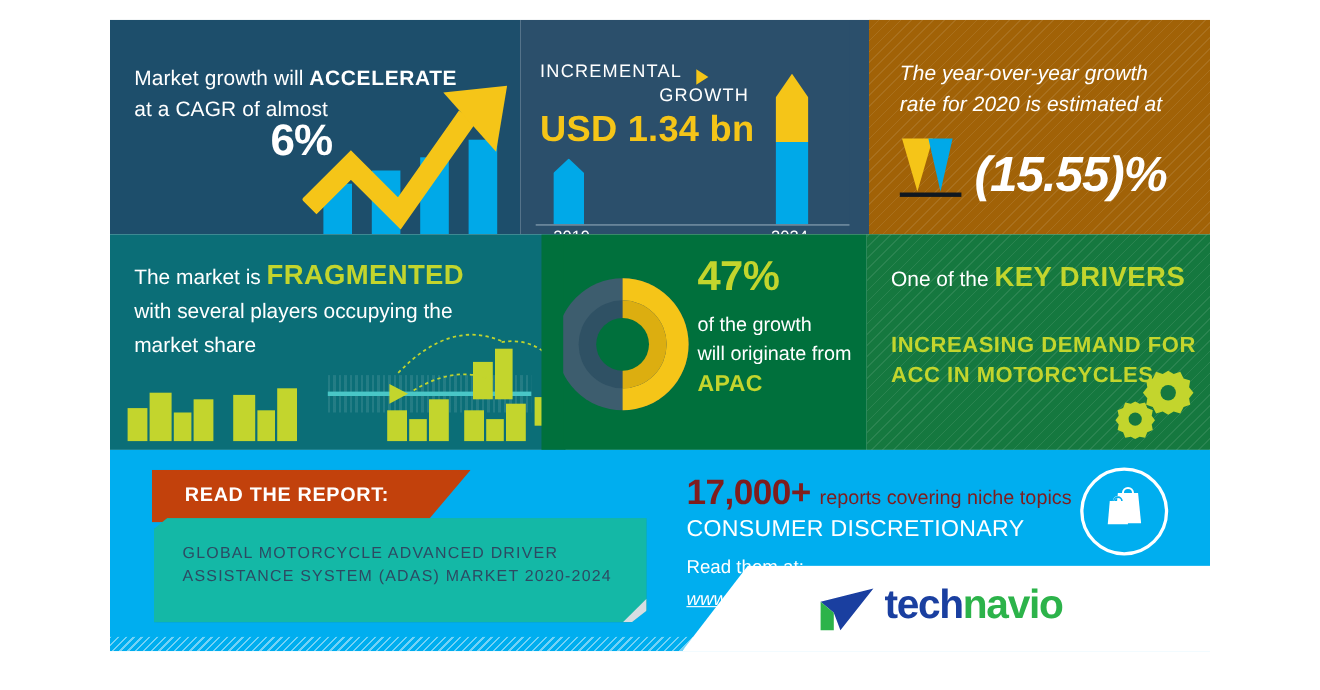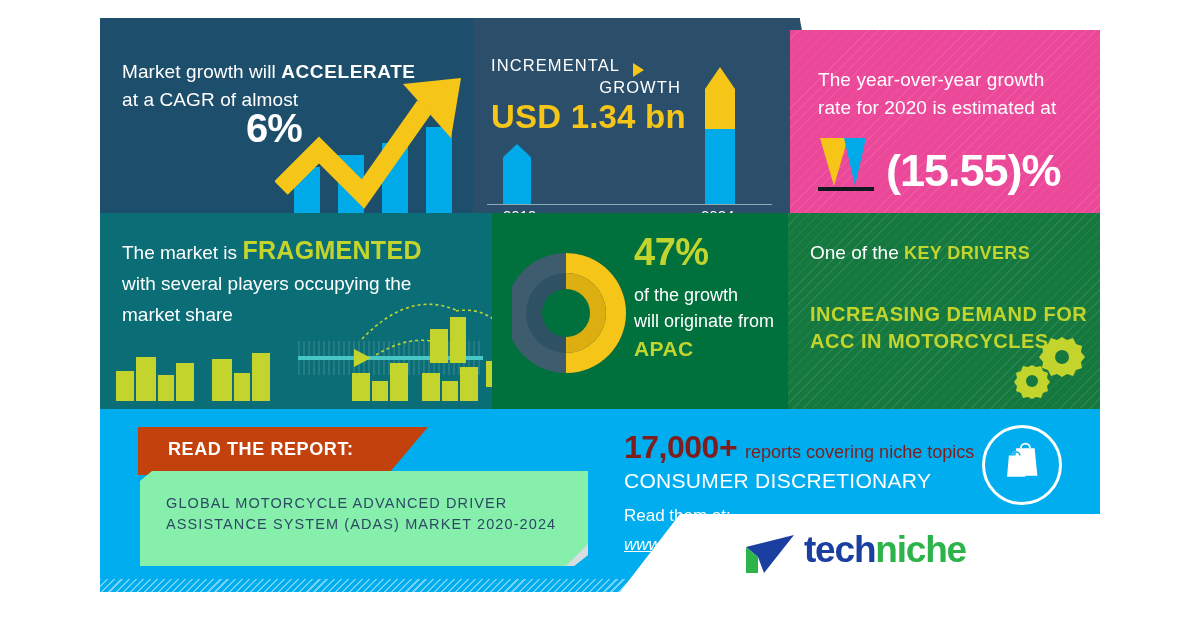--- a/index.html
+++ b/index.html
@@ -4,21 +4,21 @@
 <style>
   html,body{margin:0;padding:0;background:#ffffff;}
   body{width:1200px;height:627px;overflow:hidden;font-family:"Liberation Sans",sans-serif;}
   .stage{position:relative;width:1032px;height:627px;background:#ffffff;}
   .board{position:absolute;left:100px;top:18px;width:1000px;height:574px;overflow:hidden;}
 
   
   .row1{position:absolute;left:0;top:0;width:1000px;height:195px;}
   .p1{position:absolute;left:0;top:0;width:373px;height:195px;background:#1d4e6b;overflow:hidden;}
   .p1b{position:absolute;left:373px;top:0;width:327px;height:195px;background:#2b4f6b;overflow:hidden;}
-  .p2{position:absolute;left:690px;top:12px;width:310px;height:195px;background:#ec4899;overflow:hidden;}
+  .p2{position:absolute;left:690px;top:0;width:310px;height:195px;background:#a16207;overflow:hidden;font-style:italic;}
   .p2 .stripes,.kd .stripes{position:absolute;inset:0;opacity:.16;
     background:repeating-linear-gradient(-45deg,rgba(255,255,255,.55) 0 1px,rgba(255,255,255,0) 1px 7px);}
   .chevshape{position:absolute;left:672px;top:0;width:46px;height:195px;background:#2b4f6b;
         clip-path:polygon(0 0, 60% 0, 100% 50%, 60% 100%, 0 100%);}
 
   .hline{position:absolute;color:#ffffff;font-size:19px;line-height:28px;letter-spacing:.1px;}
   .hline b{font-weight:bold;letter-spacing:.6px;}
 
   .t-accel{left:22px;top:40px;width:330px;}
   .big6{position:absolute;left:146px;top:88px;color:#ffffff;font-size:40px;font-weight:bold;letter-spacing:-1px;}
@@ -73,32 +73,32 @@
   .donut{position:absolute;left:-8px;top:38px;width:124px;height:124px;}
   .apac-47{position:absolute;left:122px;top:18px;color:#c3d52d;font-size:38px;font-weight:bold;letter-spacing:-.5px;}
   .apac-l{position:absolute;left:122px;color:#ffffff;font-size:18px;}
   .apac-l.a{top:72px;}
   .apac-l.b{top:98px;}
   .apac-l.c{top:124px;color:#c3d52d;font-weight:bold;font-size:21px;letter-spacing:.4px;}
 
   .kdline{position:absolute;left:22px;color:#ffffff;font-size:19px;line-height:27px;}
   .kdline.r1{top:26px;}
   .kdline.r2{top:55px;}
-  .kdline b{color:#c3d52d;font-weight:bold;font-size:18px;letter-spacing:.4px;}
+  .kdline b{color:#c3d52d;font-weight:bold;font-size:25px;letter-spacing:.4px;}
   .kdline.r3,.kdline.r4{color:#c3d52d;font-weight:bold;font-size:20px;letter-spacing:.5px;}
   .kdline.r3{top:88px;}
   .kdline.r4{top:115px;}
   .gears{position:absolute;right:14px;bottom:10px;width:80px;height:66px;}
 
   
   .row3{position:absolute;left:0;top:391px;width:1000px;height:183px;background:#00aeef;overflow:hidden;}
   .ribbon{position:absolute;left:38px;top:18px;width:290px;height:48px;background:#c2410c;
       clip-path:polygon(0 0,100% 0,86% 100%,0 100%);}
   .ribbon span{position:absolute;left:30px;top:12px;color:#ffffff;font-size:18px;font-weight:bold;letter-spacing:.6px;}
-  .card{position:absolute;left:40px;top:62px;width:448px;height:95px;background:#86efac;
+  .card{position:absolute;left:40px;top:62px;width:448px;height:95px;background:#14b8a6;
       clip-path:polygon(0 10px,12px 0,100% 0,100% 84px,434px 95px,0 95px);
       box-shadow:0 1px 3px rgba(0,0,0,.18);}
   .card p{position:absolute;left:26px;top:22px;margin:0;color:#2d4a63;font-size:14.5px;
       line-height:21px;letter-spacing:1.1px;width:410px;}
   .fold{position:absolute;right:0;bottom:0;width:22px;height:22px;background:#d7dde2;
       clip-path:polygon(100% 0,100% 100%,0 100%);}
   .hatch{position:absolute;left:0;bottom:0;width:1000px;height:13px;opacity:.45;
       background:repeating-linear-gradient(-45deg,#ffffff 0 1.5px,rgba(255,255,255,0) 1.5px 5px);}
   .wslant{position:absolute;left:520px;top:105px;width:480px;height:78px;background:#ffffff;
       clip-path:polygon(60px 0,100% 0,100% 100%,0 100%);}
@@ -289,21 +289,21 @@
         </g>
       </svg>
     </div>
 
     <div class="logo">
       <svg width="56" height="48" viewBox="0 0 56 48" style="position:absolute;left:4px;top:4px;">
         <path d="M2 16 L50 4 L20 42 L14 26 Z" fill="#1a3fa0"></path>
         <path d="M2 16 L14 26 L14 42 L2 42 Z" fill="#2cb34a"></path>
       </svg>
       <div class="txt">
-        <span class="t1">tech</span><span class="t2">niche</span>
+        <span class="t1">tech</span><span class="t2">navio</span>
       </div>
     </div>
 
     <div class="hatch"></div>
   </div>
 
  </div>
 </div>
 
 </body></html>

